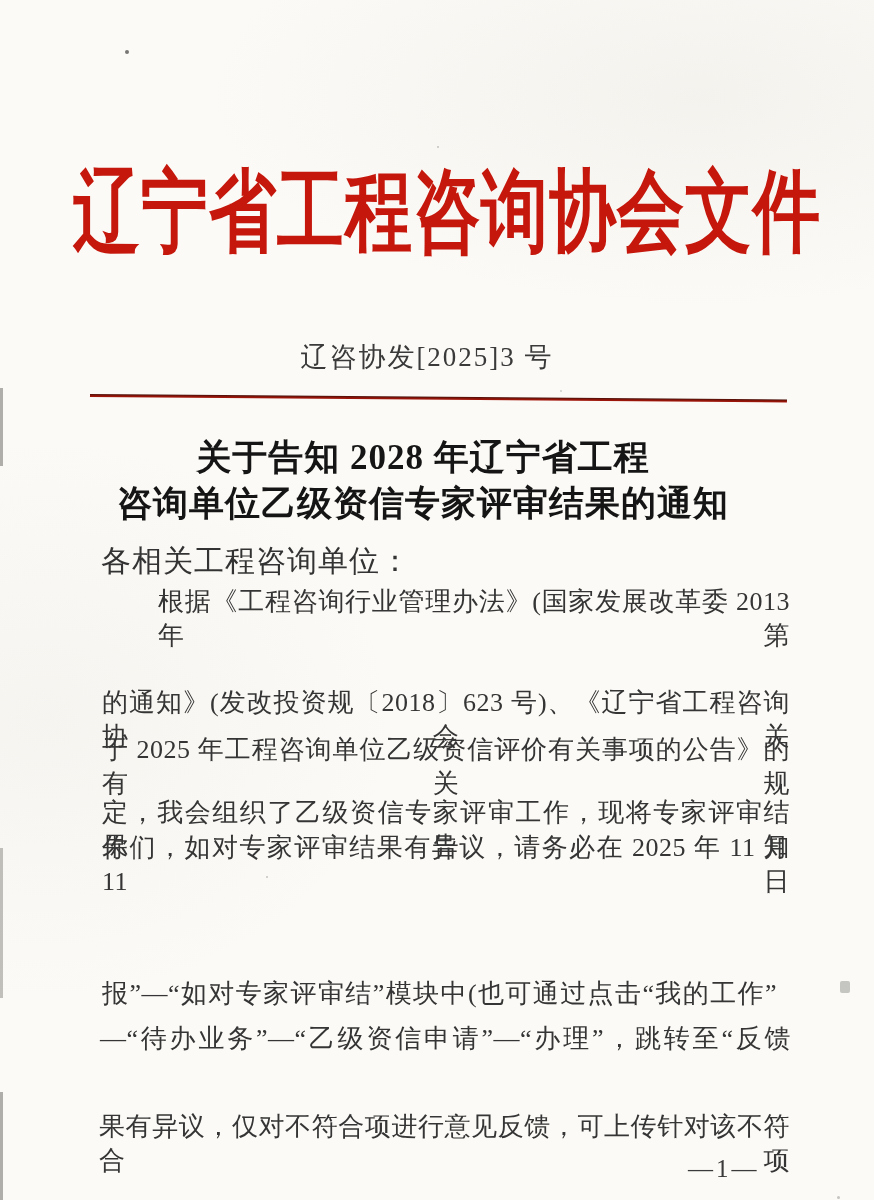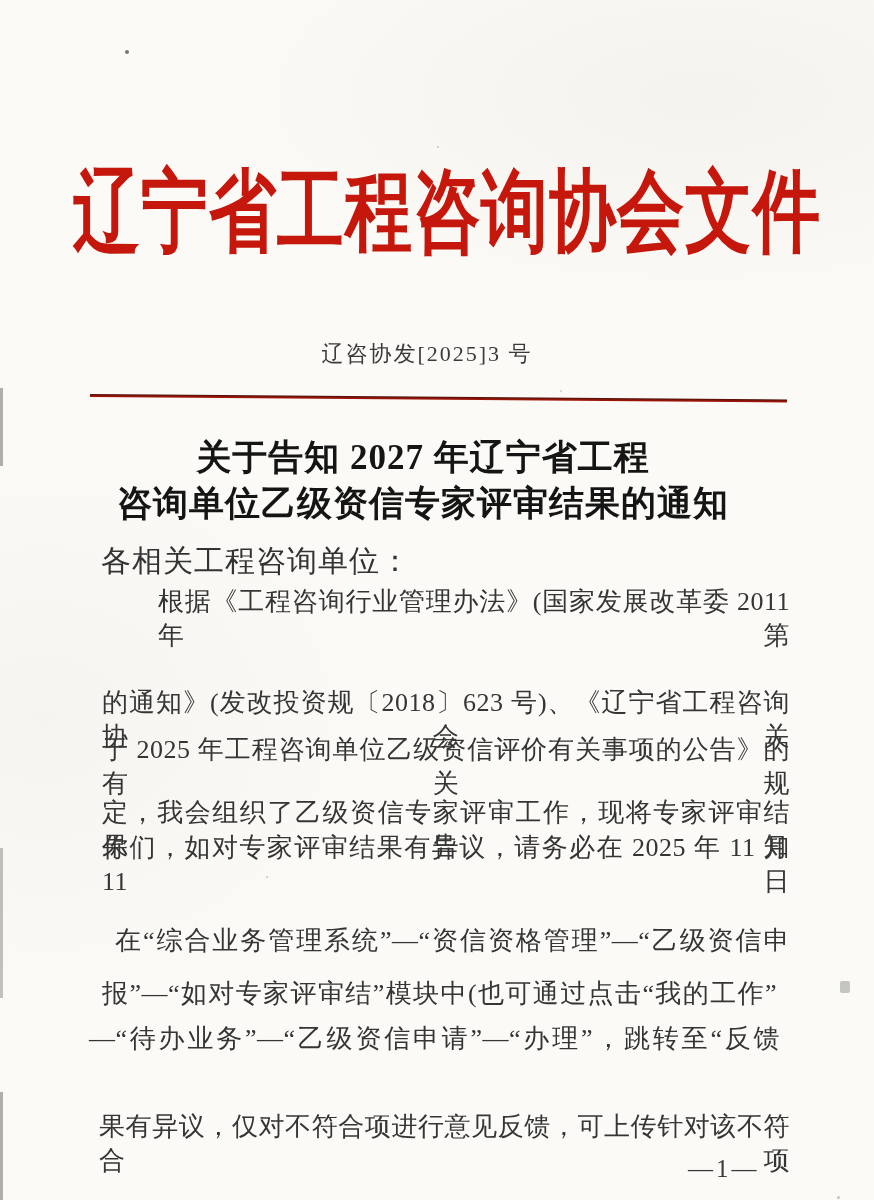--- a/index.html
+++ b/index.html
@@ -21,21 +21,21 @@
     font-size:67px;font-weight:700;
     line-height:96px;
     letter-spacing:1px;
     transform:scaleY(1.34);
     transform-origin:50% 50%;
     white-space:nowrap;
   }
   .docnum{
     position:absolute;top:339px;left:0;width:854px;
     text-align:center;
-    font-size:22px;color:#3a3a3a;
+    font-size:27px;color:#3a3a3a;
     letter-spacing:2px;
   }
   .rule{
     position:absolute;top:394px;left:90px;width:697px;height:3px;
     background:linear-gradient(180deg,#46100a 0%,#8f1408 55%,#a5160c 100%);
     transform:rotate(0.45deg);
     transform-origin:0 0;
   }
   .title-line{
     position:absolute;left:0;width:846px;
@@ -86,30 +86,29 @@
   <div class="edge-sliver sliver-a"></div>
   <div class="edge-sliver sliver-b"></div>
   <div class="edge-sliver sliver-c"></div>
 
   <div class="banner" style="color:#c5170c;">辽宁省工程咨询协会文件</div>
 
   <div class="docnum">辽咨协发[2025]3 号</div>
 
   <div class="rule"></div>
 
-  <div class="title-line" style="top:434px;">关于告知 2027 年辽宁省工程</div>
+  <div class="title-line" style="top:434px;">关于告知 2028 年辽宁省工程</div>
   <div class="title-line" style="top:480px;">咨询单位乙级资信专家评审结果的通知</div>
 
   <div class="salutation">各相关工程咨询单位：</div>
 
-  <div class="bline" style="top:585px;left:158px;width:632px;">根据《工程咨询行业管理办法》(国家发展改革委 2011 年第</div>
+  <div class="bline" style="top:585px;left:158px;width:632px;">根据《工程咨询行业管理办法》(国家发展改革委 2013 年第</div>
   <div class="bline" style="top:686px;left:102px;width:688px;">的通知》(发改投资规〔2018〕623 号)、《辽宁省工程咨询协会关</div>
   <div class="bline" style="top:733px;left:102px;width:688px;">于 2025 年工程咨询单位乙级资信评价有关事项的公告》的有关规</div>
   <div class="bline" style="top:796px;left:102px;width:688px;">定，我会组织了乙级资信专家评审工作，现将专家评审结果告知</div>
   <div class="bline" style="top:831px;left:102px;width:688px;">你们，如对专家评审结果有异议，请务必在 2025 年 11 月 11 日</div>
-  <div class="bline" style="top:924px;left:115px;width:675px;">在“综合业务管理系统”—“资信资格管理”—“乙级资信申</div>
   <div class="bline" style="top:977px;left:102px;width:675px;">报”—“如对专家评审结”模块中(也可通过点击“我的工作”</div>
-  <div class="bline" style="top:1022px;left:89px;width:691px;">—“待办业务”—“乙级资信申请”—“办理”，跳转至“反馈</div>
+  <div class="bline" style="top:1022px;left:100px;width:691px;">—“待办业务”—“乙级资信申请”—“办理”，跳转至“反馈</div>
   <div class="bline" style="top:1110px;left:99px;width:691px;">果有异议，仅对不符合项进行意见反馈，可上传针对该不符合项</div>
 
   <div class="pagenum">—1—</div>
 
 </div>
 
 </body></html>

